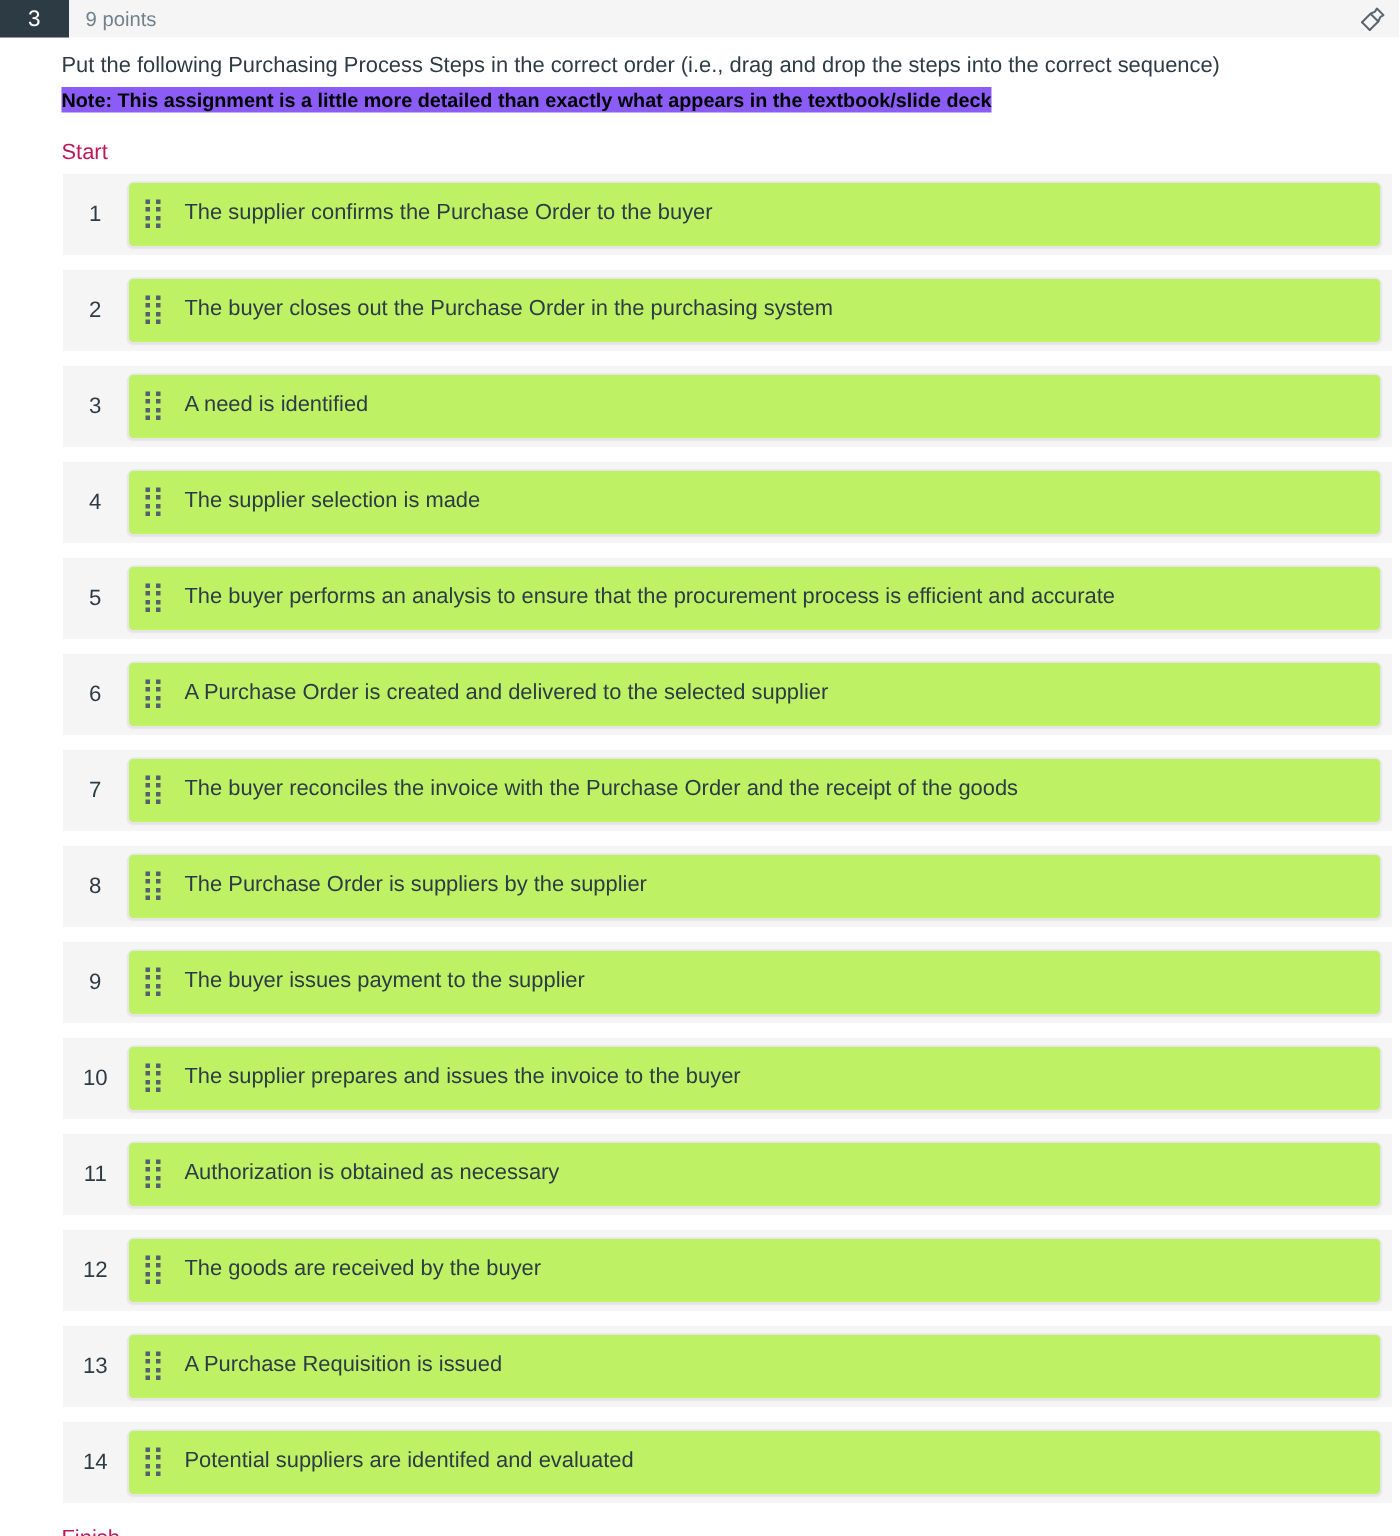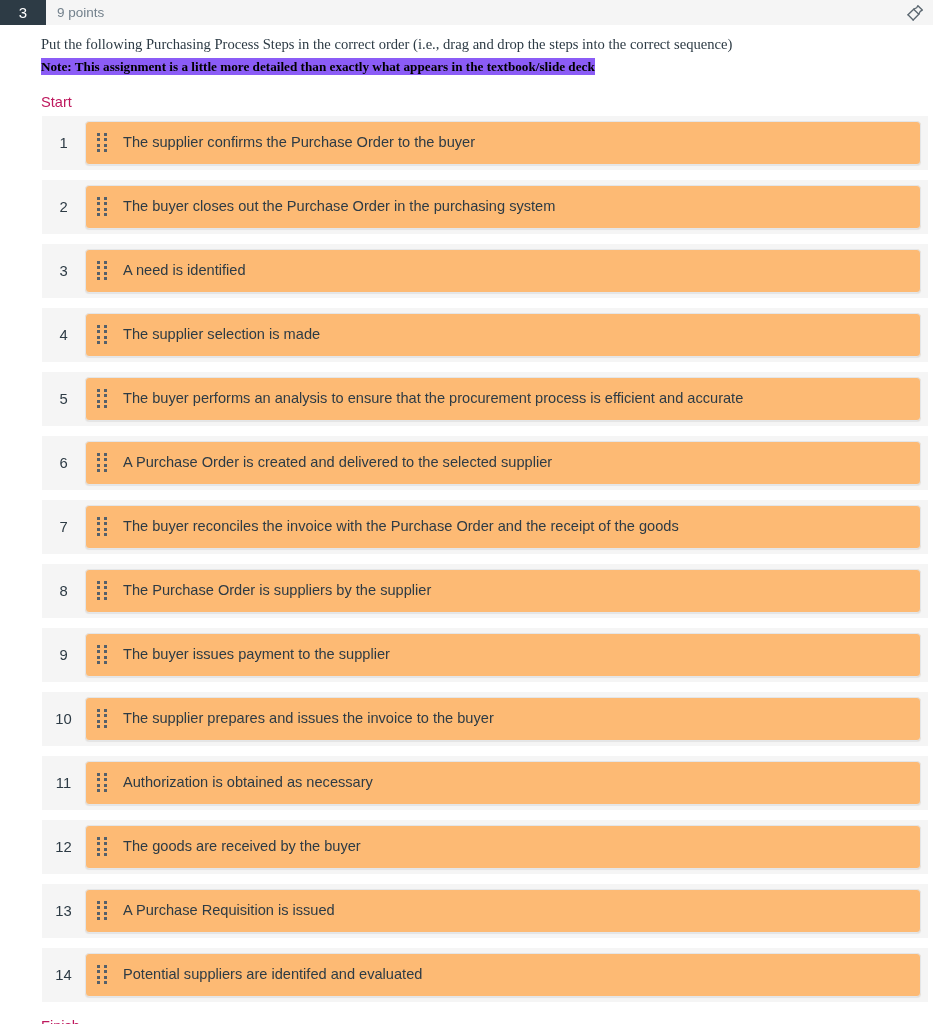--- a/index.html
+++ b/index.html
@@ -46,21 +46,20 @@
   .pin-wrap {
     display: flex;
     align-items: center;
     padding-right: 8px;
   }
   .pin-icon svg { display: block; }
 
   
   .q-body {
     padding: 9px 0 0 41px;
-    font-family: Liberation Serif, serif;
   }
   .q-prompt {
     font-size: 14.6px;
     line-height: 1.42;
     color: #2d3b45;
     margin: 0;
   }
   .q-note {
     margin: 3px 0 0 0;
     font-size: 13.2px;
@@ -115,21 +114,21 @@
     justify-content: center;
     font-size: 14.8px;
     color: #2d3b45;
     flex: none;
   }
   .row-card {
     position: relative;
     z-index: 1;
     flex: 1;
     margin: 5px 12px 5px 0;
-    background: #fdba74;
+    background: #bef264;
     border: 1px solid #e4e6e8;
     border-radius: 4px;
     box-shadow: 0 1px 1px rgba(0,0,0,0.07);
     display: flex;
     align-items: center;
     padding-left: 11px;
     overflow: hidden;
   }
   .drag-handle {
     width: 13px;

